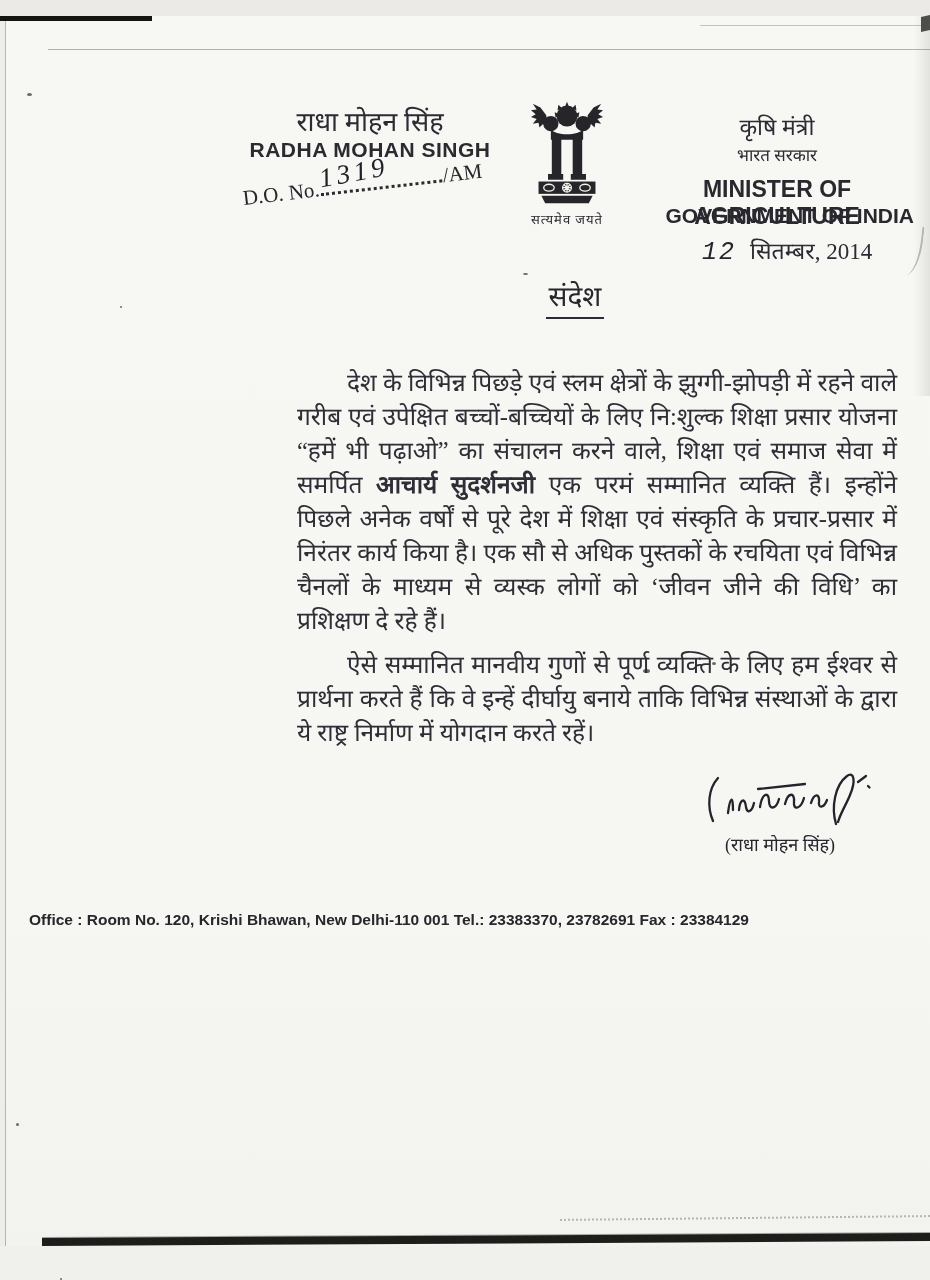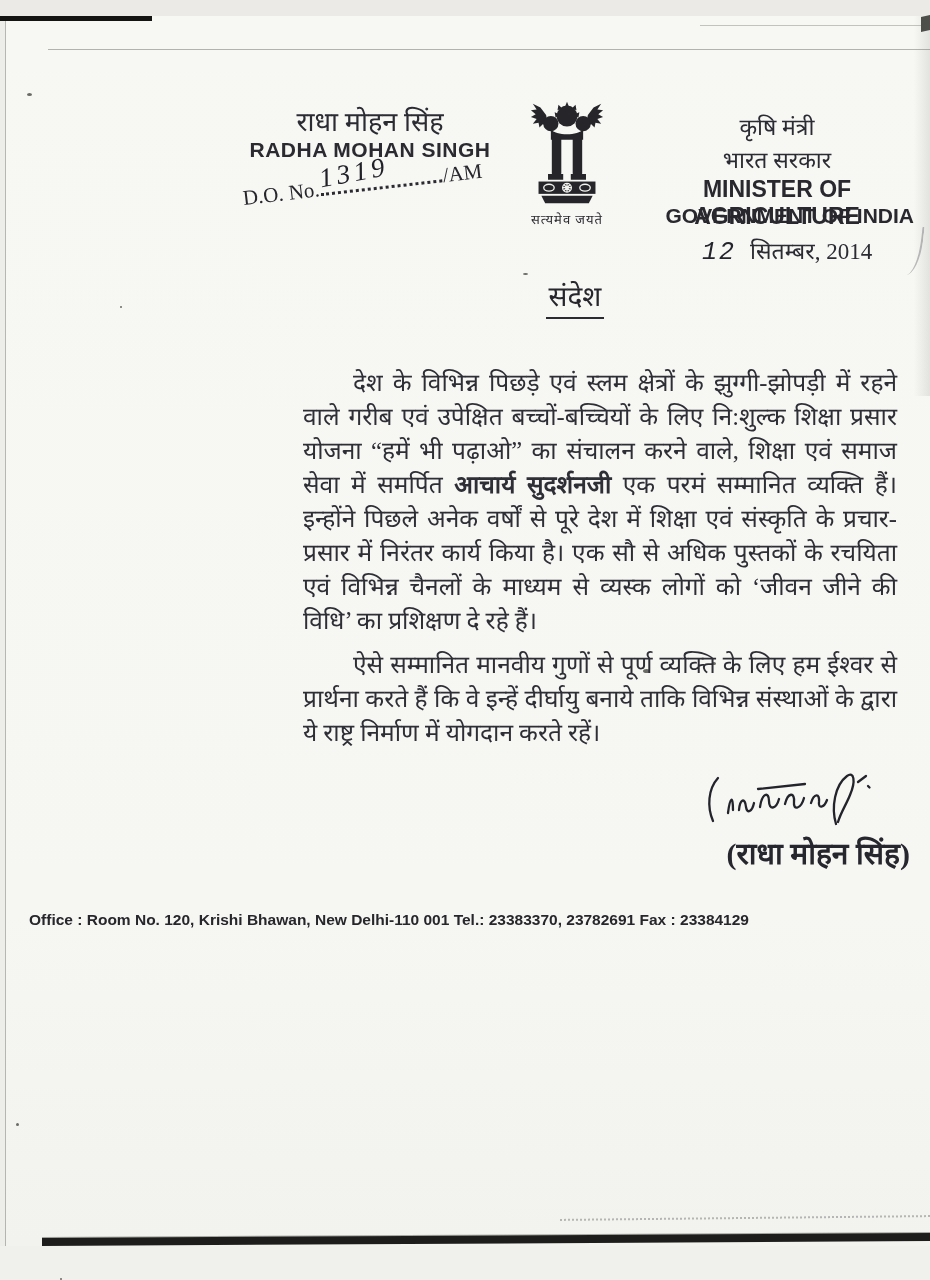--- a/index.html
+++ b/index.html
@@ -32,38 +32,38 @@
         font-size:21px;letter-spacing:.5px;color:#2a2a30;}
   .do-line{position:absolute;left:243px;top:170px;transform:rotate(-6.5deg);
         transform-origin:left center;font-size:21px;color:#26262c;white-space:nowrap;}
   .do-dots{display:inline-block;width:122px;border-bottom:3px dotted #2a2a30;height:14px;margin:0 1px;}
   .do-hand{position:absolute;left:78px;top:-16px;font-style:italic;font-size:27px;
         letter-spacing:4px;color:#202028;transform:rotate(-4deg);}
   .emblem{position:absolute;left:519px;top:82px;width:96px;height:112px;}
   .motto{position:absolute;left:505px;top:194px;width:124px;text-align:center;
         font-size:13px;letter-spacing:1px;color:#2b2b30;}
   .min-hi{position:absolute;left:677px;top:94px;width:200px;text-align:center;font-size:23px;color:#2b2b33;}
-  .gov-hi{position:absolute;left:677px;top:127px;width:200px;text-align:center;font-size:23px;color:#2b2b33;}
+  .gov-hi{position:absolute;left:677px;top:127px;width:200px;text-align:center;font-size:17px;color:#2b2b33;}
   .min-en{position:absolute;left:640px;top:160px;width:274px;text-align:center;
         font-family:"Liberation Sans","DejaVu Sans",sans-serif;font-weight:700;font-size:23px;color:#28282e;}
   .gov-en{position:absolute;left:640px;top:188px;width:274px;text-align:right;
         font-family:"Liberation Sans","DejaVu Sans",sans-serif;font-weight:700;font-size:21px;color:#28282e;}
   .date-line{position:absolute;left:702px;top:218px;width:210px;font-size:23px;color:#2b2b33;white-space:nowrap;}
   .date-day{font-style:italic;font-size:25px;letter-spacing:2px;margin-right:14px;color:#24242c;font-family:Liberation Mono, monospace;}
   
   .title-wrap{position:absolute;left:285px;top:260px;width:580px;text-align:center;}
   .title{display:inline-block;font-size:28px;color:#26262c;border-bottom:2px solid #2b2b33;padding:0 3px 3px;}
   .body-text{position:absolute;left:285px;top:350px;width:612px;color:#2e2e36;}
-  .body-text p{margin:0 0 10px 18px;font-size:24.5px;line-height:34px;text-align:justify;text-indent:50px;}
+  .body-text p{margin:0 0 10px 12px;font-size:24.5px;line-height:34px;text-align:justify;text-indent:50px;}
   .body-text p.short{text-align:left;margin-bottom:0;}
   .body-text .b{font-weight:700;}
   
   .sig{position:absolute;left:703px;top:753px;width:178px;height:64px;}
-  .sig-name{position:absolute;left:725px;top:816px;width:185px;text-align:right;
-        font-size:30px;font-weight:700;color:#26262e;white-space:nowrap;}
+  .sig-name{position:absolute;left:725px;top:816px;width:185px;text-align:left;
+        font-size:18px;font-weight:400;color:#26262e;white-space:nowrap;}
   
   .footer{position:absolute;left:0;top:895px;width:778px;text-align:center;
         font-family:"Liberation Sans","DejaVu Sans",sans-serif;font-weight:700;
         font-size:15.5px;color:#26262b;}
 </style>
 </head>
 <body>
 
 <div class="page">
 

